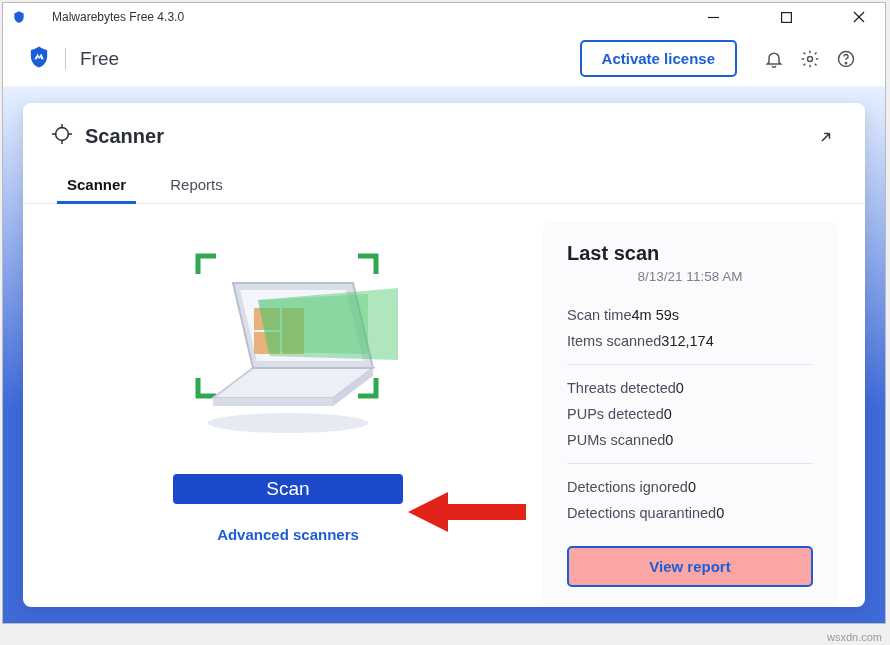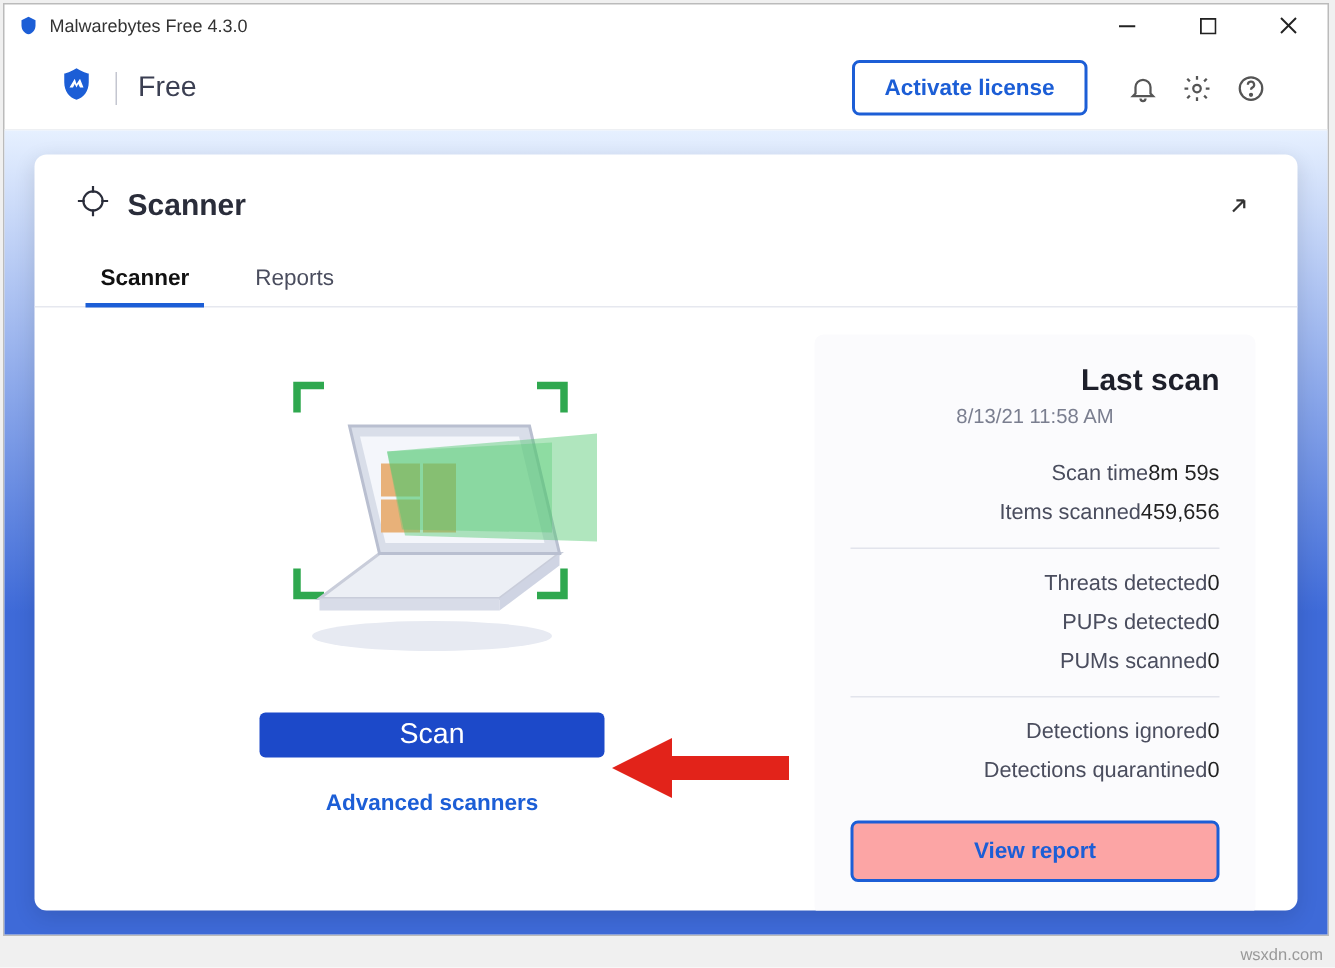--- a/index.html
+++ b/index.html
@@ -19,40 +19,41 @@
     position: relative;
     margin: 2px;
   }
   .titlebar {
     height: 28px;
     display: flex;
     align-items: center;
     padding: 0 4px;
     font-size: 12px;
     color: #333;
+    gap: 19px;
   }
   .titlebar .icon-sm {
     width: 16px; height: 16px; margin: 0 6px 0 4px;
     display: flex; align-items: center; justify-content: center;
   }
   .titlebar .title { flex: 0 0 auto; }
   .titlebar .spacer { flex: 1; }
   .winbtn {
     width: 44px; height: 28px;
     display: flex; align-items: center; justify-content: center;
     font-size: 14px; color: #222;
   }
   .winbtn.gap {
     margin-right: 10px;
   }
   .header {
     height: 56px;
     display: flex;
     align-items: center;
-    padding: 0 34px;
+    padding: 0 22px;
     border-bottom: 1px solid #eef0f3;
   }
   .logo {
     display: flex; align-items: center; gap: 12px;
     color: #2c2e3e;
   }
   .logo .tier {
     font-size: 19px;
     color: #3b3f52;
     border-left: 1px solid #c4c6d0;
@@ -168,38 +169,37 @@
     top: 484px;
     pointer-events: none;
   }
   .right {
     flex: 1;
     background: #fbfbfd;
     border-radius: 6px;
     padding: 20px 24px 22px 24px;
   }
   .right h3 {
-    text-align: right;
+    text-align: left;
     font-size: 20px;
     font-weight: 700;
     color: #1d1f2a;
   }
   .right .timestamp {
     text-align: center;
     color: #7a7e8f;
     font-size: 13.5px;
     margin: 4px 0 18px 0;
   }
   .row {
     display: flex;
-    justify-content: flex-end;
+    justify-content: flex-start;
     font-size: 14.5px;
     color: #4a4d5e;
     padding: 5px 0;
-    margin-left: 40px;
   }
   .row .v { color: #222; }
   .divider {
     height: 1px;
     background: #e2e4ec;
     margin: 10px 0;
   }
   .view-report {
     display: block;
     margin-top: 20px;
@@ -344,25 +344,25 @@
         <button class="scan-btn">Scan</button>
         <a class="adv-link">Advanced scanners</a>
       </div>
 
       <div class="right">
         <h3>Last scan</h3>
         <div class="timestamp">8/13/21 11:58 AM</div>
 
         <div class="row">
           <span>Scan time</span>
-          <span class="v">8m 59s</span>
+          <span class="v">4m 59s</span>
         </div>
         <div class="row">
           <span>Items scanned</span>
-          <span class="v">459,656</span>
+          <span class="v">312,174</span>
         </div>
 
         <div class="divider"></div>
 
         <div class="row">
           <span>Threats detected</span>
           <span class="v">0</span>
         </div>
         <div class="row">
           <span>PUPs detected</span>

